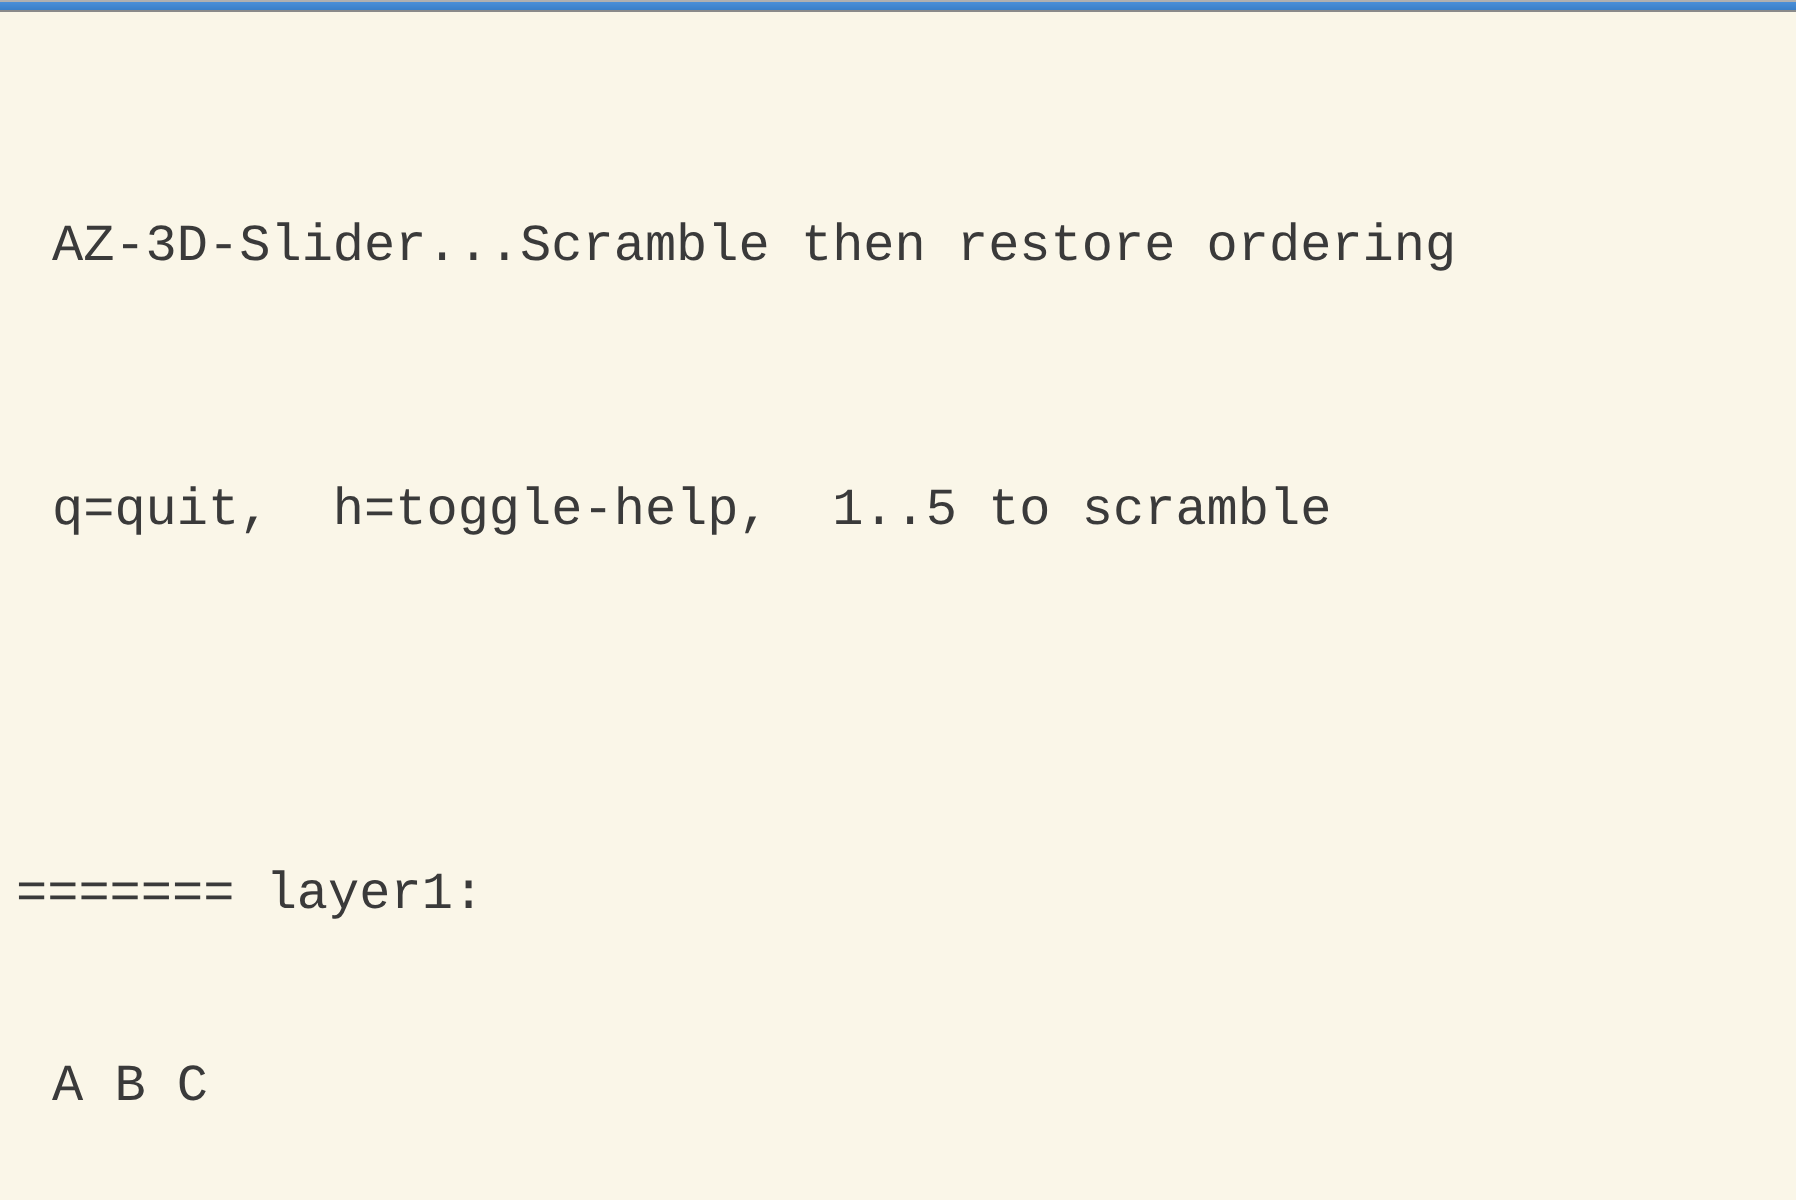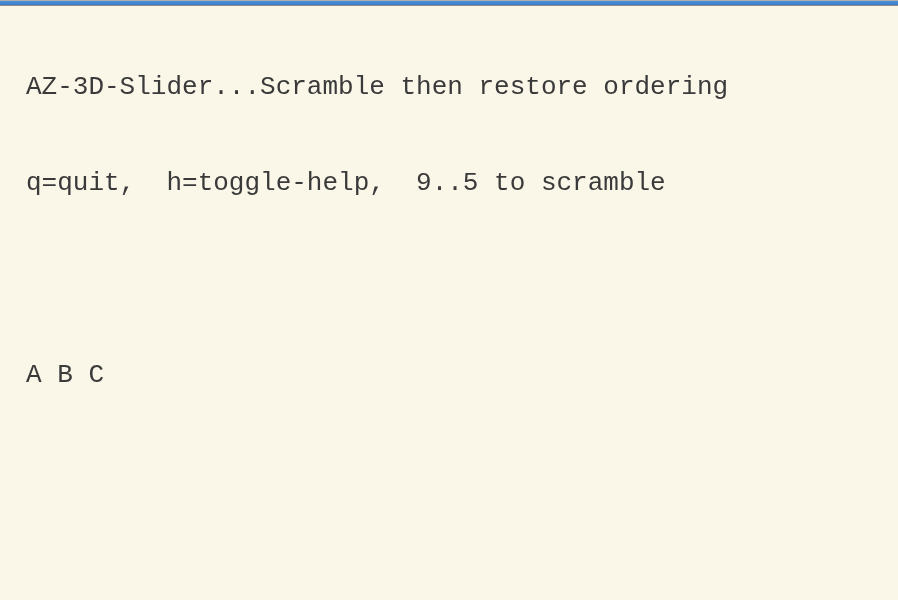--- a/index.html
+++ b/index.html
@@ -27,38 +27,40 @@
     .terminal {
       padding: 2px 0 0 8px;
       line-height: 1.23;
       white-space: pre;
     }
     .line {
       display: block;
     }
     .header-line {
       padding-left: 18px;
+      margin-top: 36px;
     }
     .sep-line {
       padding-left: 0;
     }
     .grid-line {
       padding-left: 18px;
       letter-spacing: 0;
     }
   </style>
 </head>
 <body>
 
 <div class="titlebar"></div>
 
 <div class="terminal">
   <span class="line header-line">AZ-3D-Slider...Scramble then restore ordering</span>
-  <span class="line header-line">q=quit,  h=toggle-help,  9..5 to scramble</span>
+  <span class="line header-line">q=quit,  h=toggle-help,  1..5 to scramble</span>
   <span class="line"> </span>
+  <span class="line sep-line"><span>=======</span> <span>layer1:</span></span>
   <span class="line grid-line">A B C</span>
   
   
   
   
   
   
   
   
   

